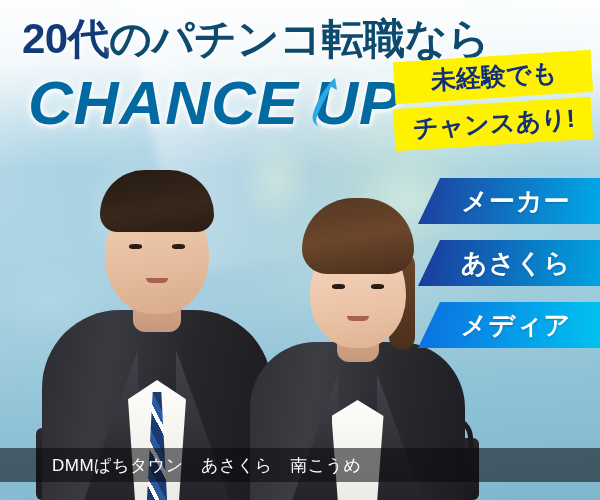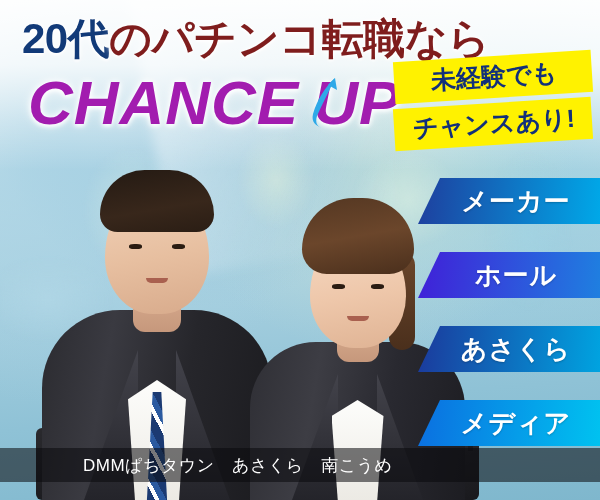--- a/index.html
+++ b/index.html
@@ -185,32 +185,32 @@
     font-weight: 700;
     line-height: 1;
     letter-spacing: -0.5px;
     white-space: nowrap;
     text-shadow:
       0 0 5px rgba(255,255,255,0.95),
       0 0 10px rgba(255,255,255,0.85),
       0 2px 3px rgba(255,255,255,0.9);
   }
   .hl-dark  { color: #123a78; }
-  .hl-blue  { color: #7f1d1d; }
+  .hl-blue  { color: #0c4a6e; }
 
   
   .logo {
     position: absolute;
     left: 28px; top: 72px;
     font-size: 62px;
     font-weight: 700;
     font-style: italic;
     letter-spacing: 1px;
     line-height: 1;
-    color: #a21caf;
+    color: #0369a1;
     white-space: nowrap;
     text-shadow:
       0 0 6px rgba(255,255,255,0.95),
       0 0 12px rgba(255,255,255,0.8),
       0 2px 4px rgba(255,255,255,0.9);
     text-align: center;
   }
   .logo .up { position: relative; display: inline-block; margin-left: 14px; }
   .logo .swoosh {
     position: absolute;
@@ -236,21 +236,21 @@
 
   
   .cats {
     position: absolute;
     right: 0; top: 178px;
     width: 182px;
   }
   .cat {
     position: relative;
     height: 46px;
-    margin-bottom: 28px;
+    margin-bottom: 16px;
     display: flex;
     align-items: center;
     justify-content: center;
     clip-path: polygon(22px 0, 100% 0, 100% 100%, 0 100%);
   }
   .cat .cat-label {
     color: #ffffff;
     font-size: 26px;
     font-weight: 700;
     letter-spacing: 1px;
@@ -267,21 +267,21 @@
     height: 34px;
     background: rgba(10,10,12,0.55);
     display: flex;
     align-items: center;
   }
   .credit-text {
     color: #ffffff;
     font-size: 17px;
     letter-spacing: 0.5px;
     white-space: pre;
-    padding-left: 83px;
+    padding-left: 52px;
   }
 </style>
 </head>
 <body>
 
 <div class="banner">
 
   <div class="bg-base"></div>
   <div class="bg-bokeh"></div>
   <div class="bg-diag"></div>
@@ -336,23 +336,20 @@
 
   <div class="badge">
     <div class="badge-row r1">未経験でも</div>
     <div class="badge-row r2">チャンスあり!</div>
   </div>
 
   <div class="cats">
     <div class="cat" style="background: linear-gradient(95deg, rgb(30, 63, 158) 0%, rgb(0, 168, 232) 100%);">
       <span class="cat-label">メーカー</span>
     </div>
-    <div class="cat" style="background: linear-gradient(95deg, rgb(64, 32, 216) 0%, rgb(31, 127, 224) 100%);">
-      <span class="cat-label">ホール</span>
-    </div>
     <div class="cat" style="background: linear-gradient(95deg, rgb(27, 58, 156) 0%, rgb(0, 163, 224) 100%);">
       <span class="cat-label">あさくら</span>
     </div>
     <div class="cat" style="background: linear-gradient(95deg, rgb(11, 111, 224) 0%, rgb(0, 194, 240) 100%); justify-content: center;">
       <span class="cat-label">メディア</span>
     </div>
   </div>
 
   <div class="credit">
     <span class="credit-text">DMMぱちタウン　あさくら　南こうめ</span>

